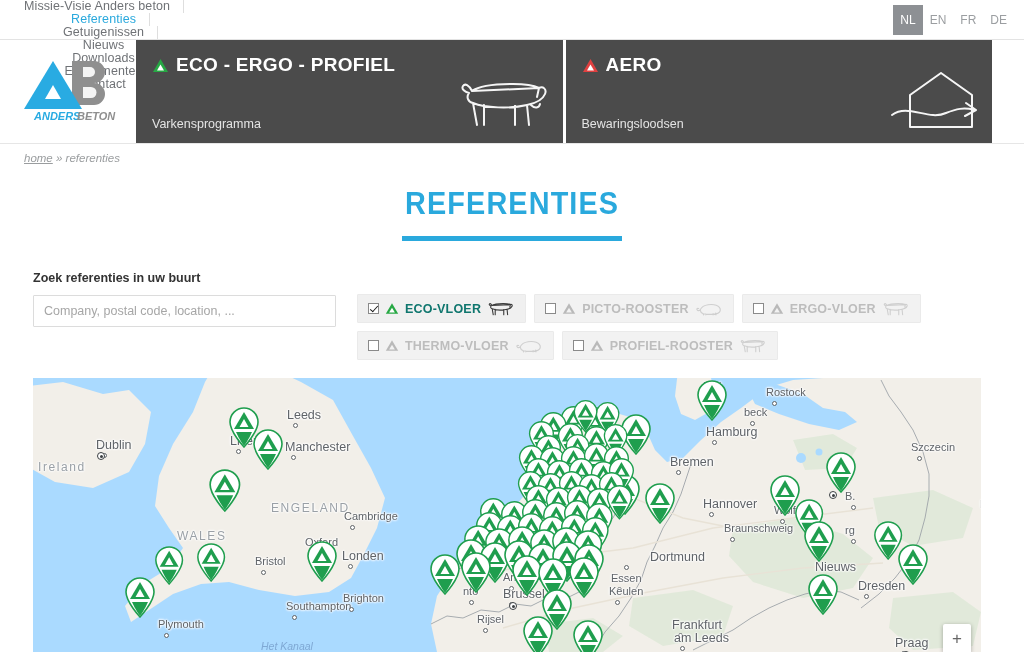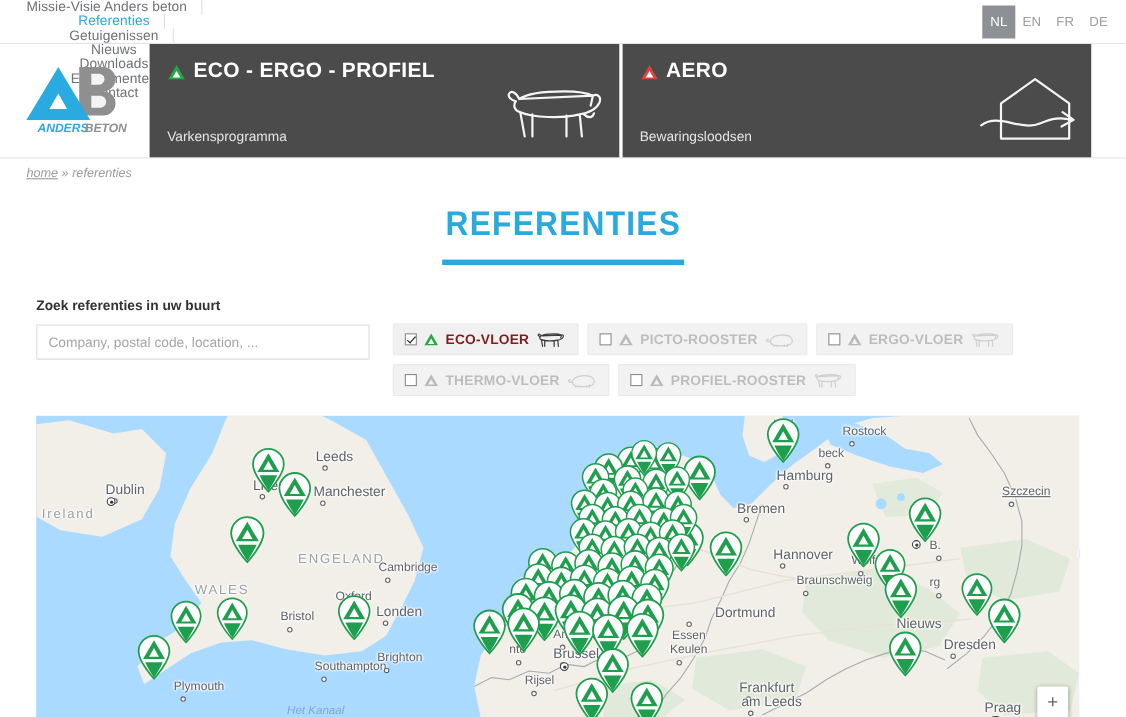--- a/index.html
+++ b/index.html
@@ -193,21 +193,21 @@
     align-items: center;
     gap: 6px;
     padding: 0 10px;
     font-size: 12.5px;
     font-weight: bold;
     letter-spacing: .2px;
     color: #bdbdbd;
     white-space: nowrap;
     border-radius: 1px;
   }
-  .filter.on { color: #7f1d1d; background: #f0f0f0; }
+  .filter.on { color: #0f766e; background: #f0f0f0; }
   .cbox {
     width: 11px; height: 11px;
     border: 1px solid #8a8a8a;
     background: #fff;
     display: inline-block;
     position: relative;
     flex: none;
   }
   .filter.on .cbox::after {
     content: "";
@@ -587,21 +587,21 @@
       <div class="mdot" style="left: 131px; top: 255px;"></div>
       <div class="mlabel sea" style="left: 228px; top: 262px;">Het Kanaal</div>
       <div class="mlabel" style="left: 670px; top: 2px;">Kiel</div>
       <div class="mdot" style="left: 676px; top: 17px;"></div>
       <div class="mlabel" style="left: 733px; top: 8px;">Rostock</div>
       <div class="mdot" style="left: 739px; top: 23px;"></div>
       <div class="mlabel" style="left: 711px; top: 28px;">beck</div>
       <div class="mdot" style="left: 717px; top: 43px;"></div>
       <div class="mlabel big" style="left: 673px; top: 47px;">Hamburg</div>
       <div class="mdot" style="left: 679px; top: 62px;"></div>
-      <div class="mlabel" style="left: 878px; top: 63px; text-decoration: underline;">Szczecin</div>
+      <div class="mlabel" style="left: 878px; top: 63px;">Szczecin</div>
       <div class="mdot" style="left: 884px; top: 78px;"></div>
       <div class="mlabel big" style="left: 637px; top: 77px;">Bremen</div>
       <div class="mdot" style="left: 643px; top: 92px;"></div>
       <div class="mlabel" style="left: 440px; top: 147px;">Drenthe</div>
       <div class="mdot" style="left: 446px; top: 162px;"></div>
       <div class="mlabel big" style="left: 670px; top: 119px;">Hannover</div>
       <div class="mdot" style="left: 676px; top: 134px;"></div>
       <div class="mlabel" style="left: 741px; top: 126px;">Wolfsb</div>
       <div class="mdot" style="left: 747px; top: 141px;"></div>
       <div class="mlabel" style="left: 812px; top: 112px;">B.</div>

